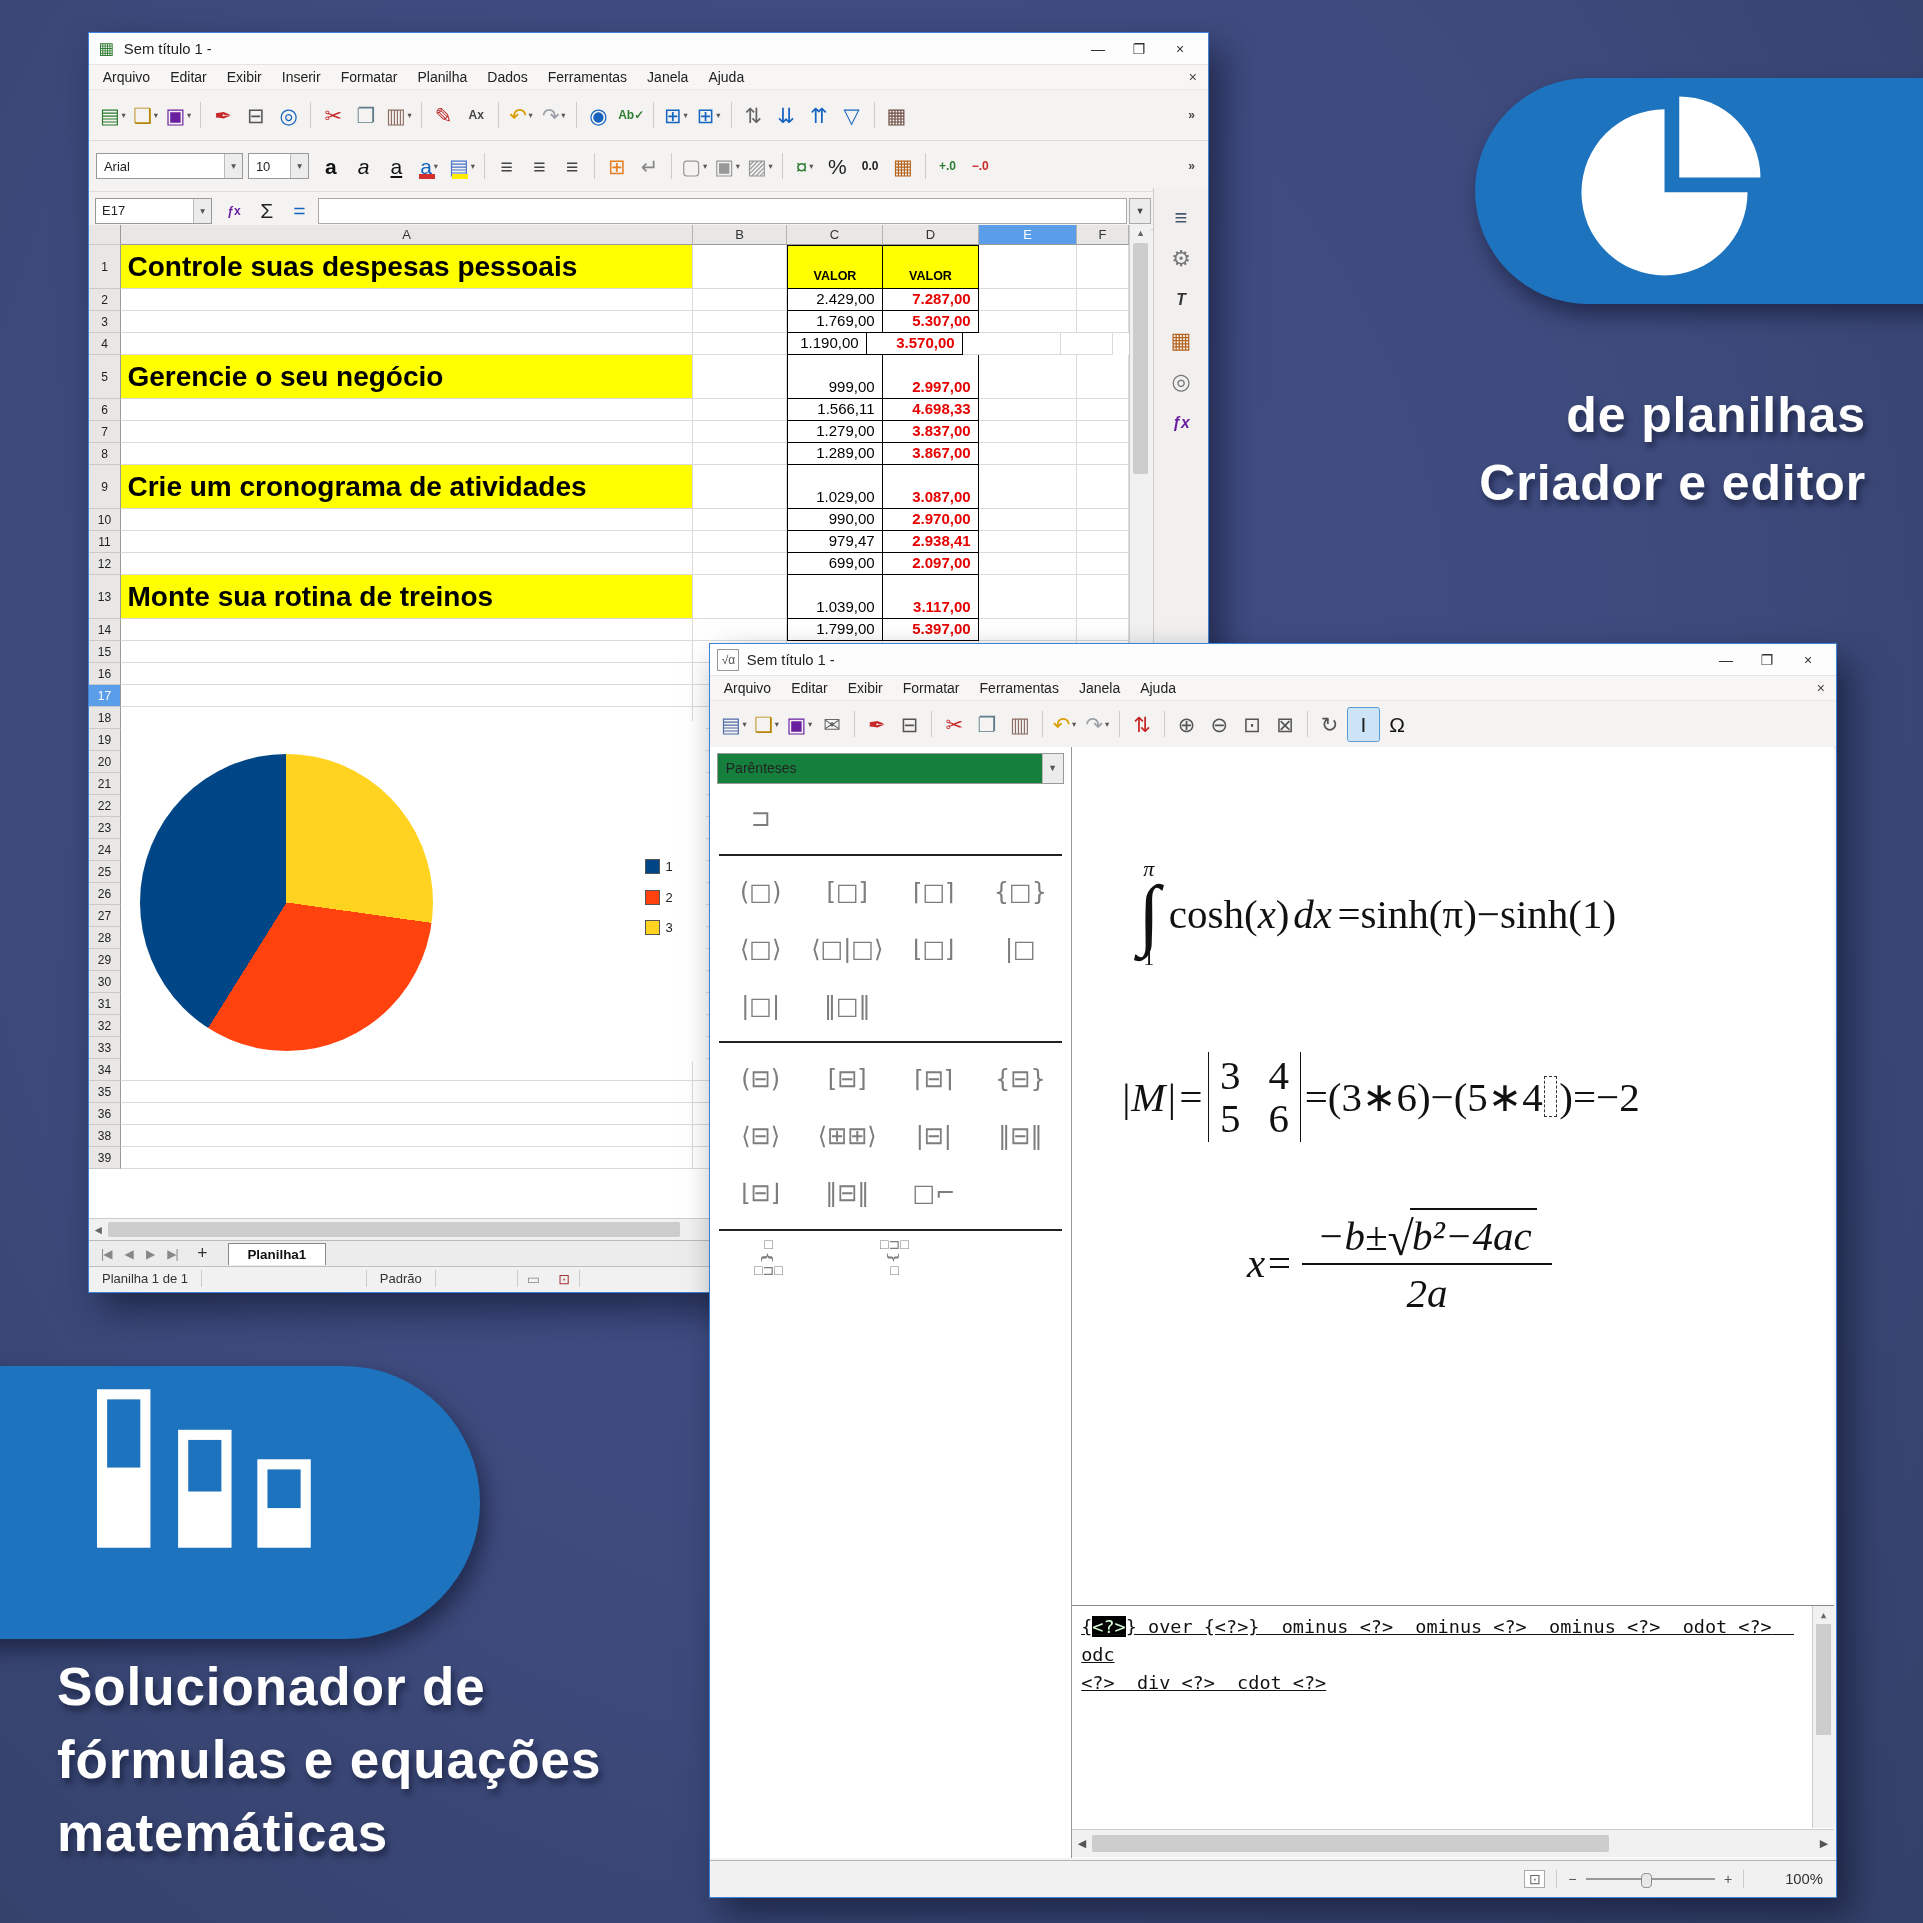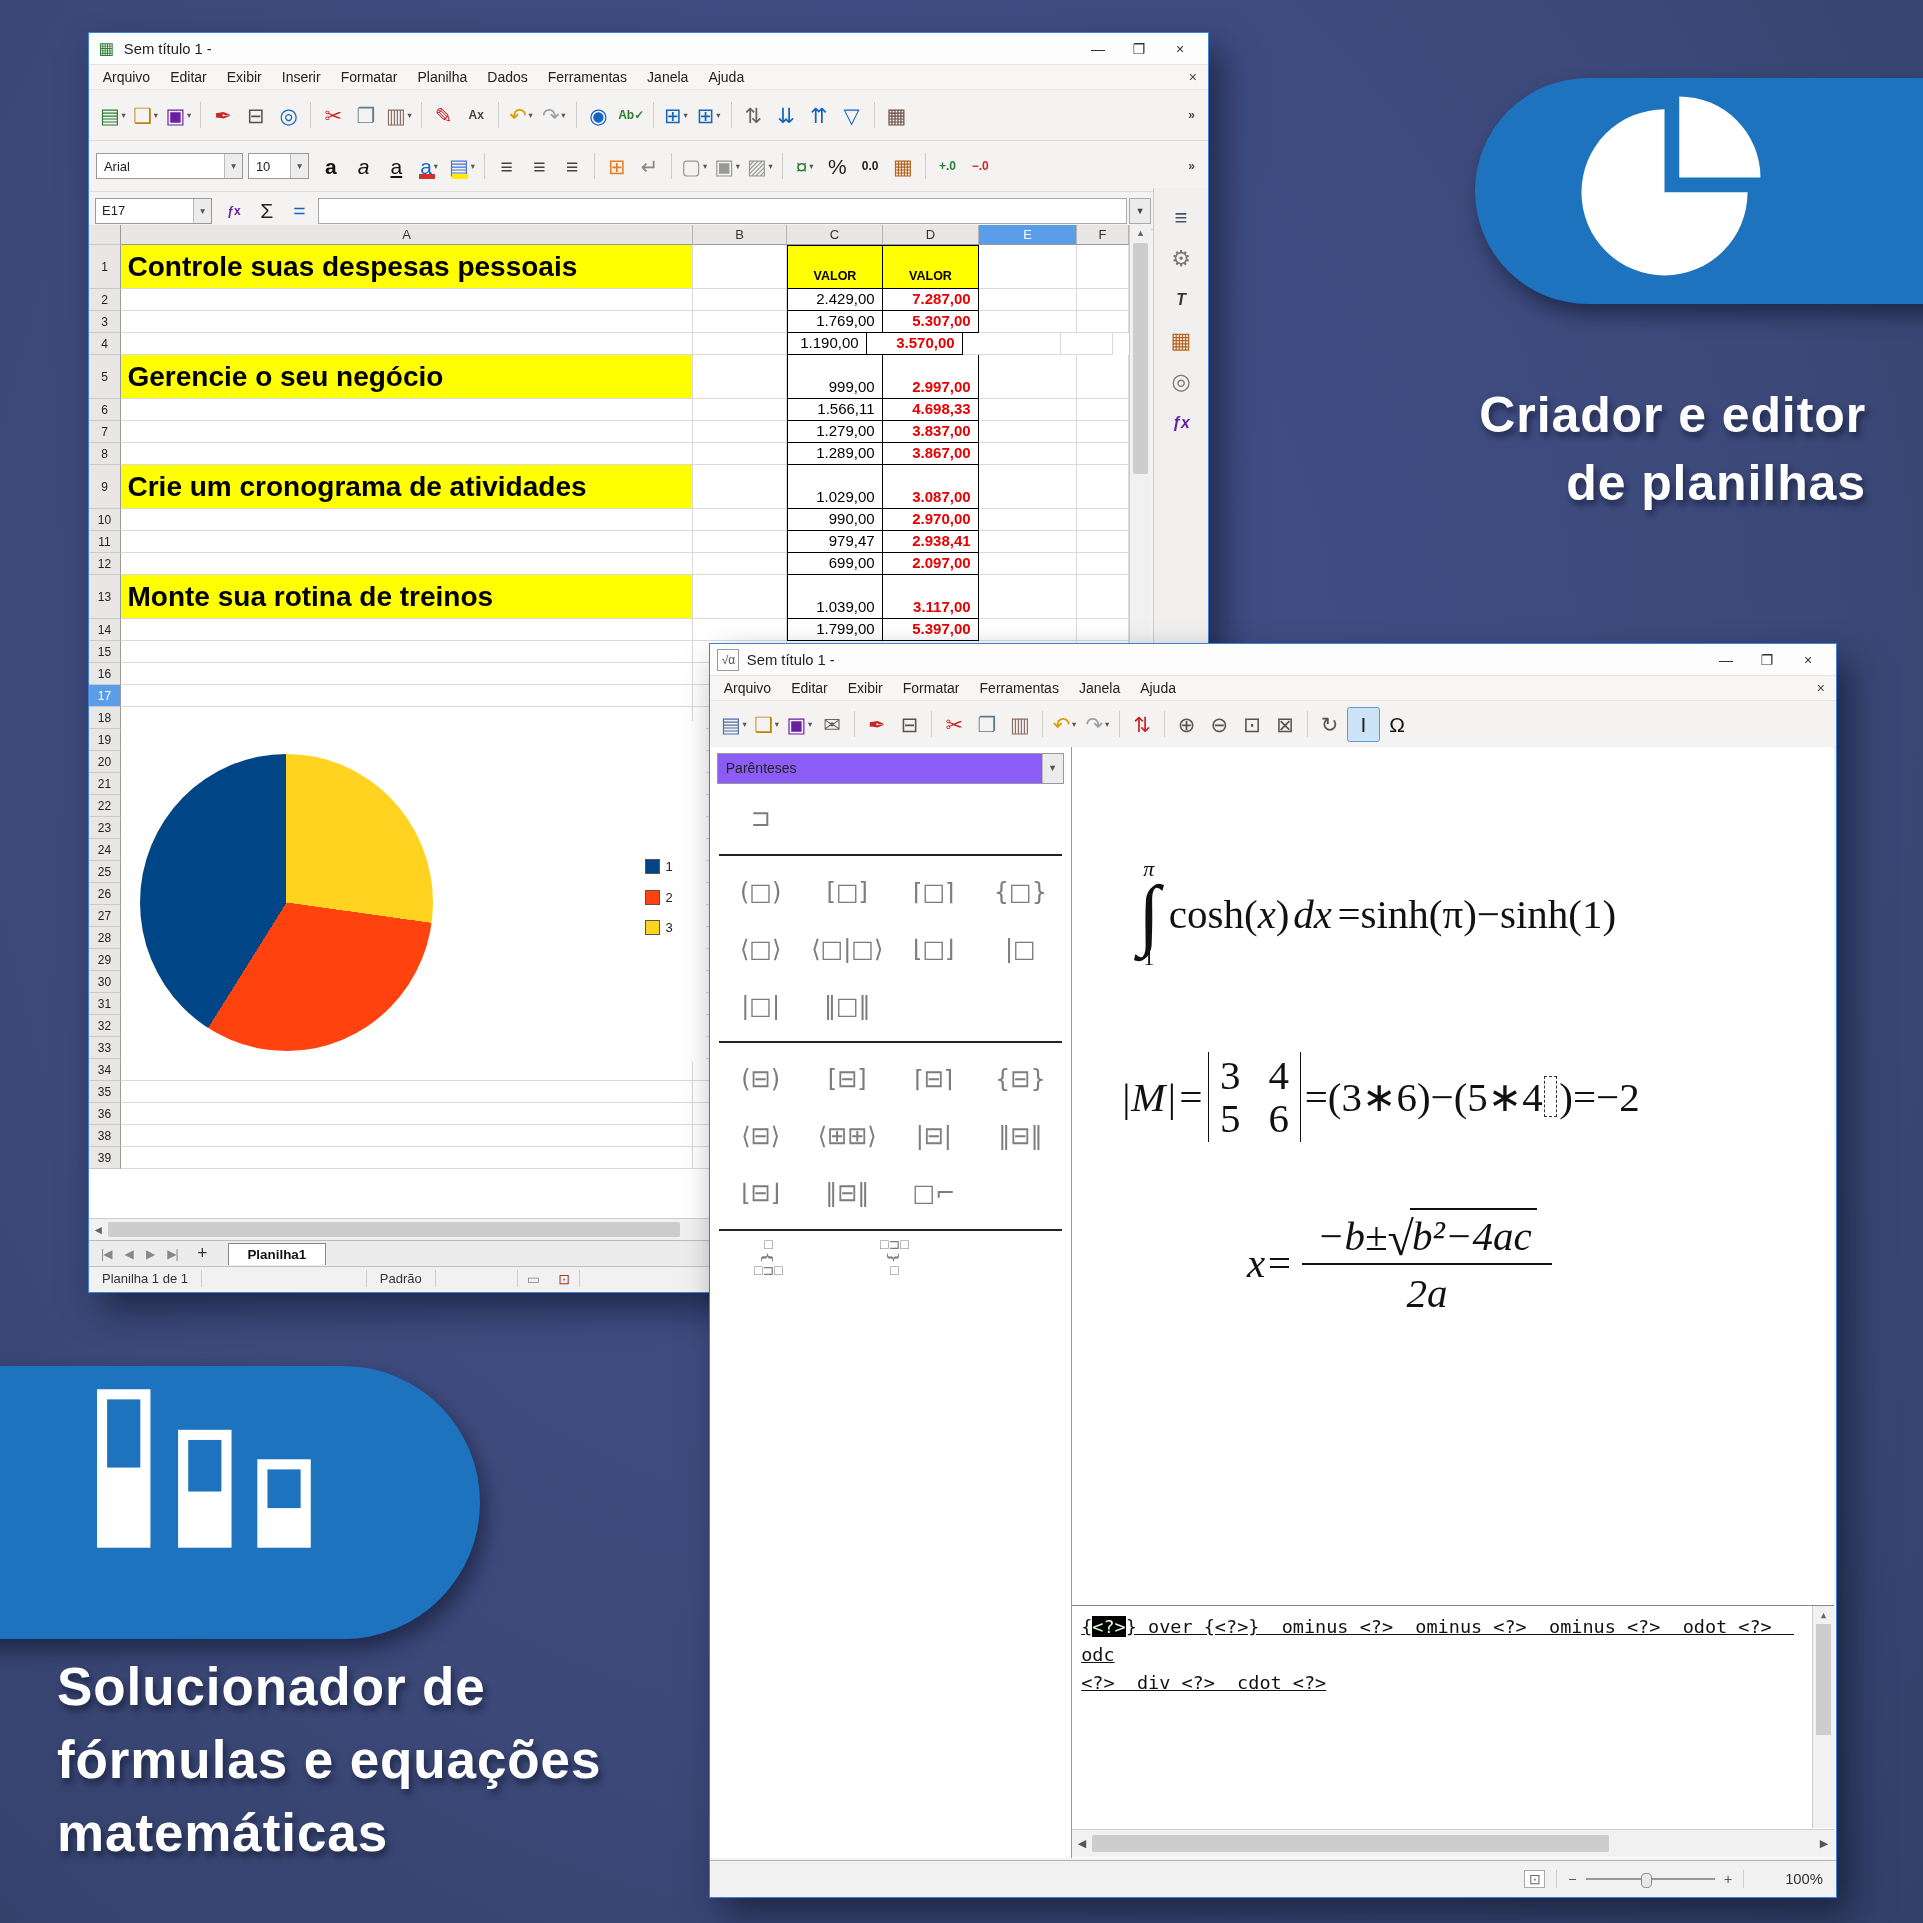--- a/index.html
+++ b/index.html
@@ -74,21 +74,21 @@
   .tab{background:#fff;border:0.9px solid #888;border-bottom:none;height:21px;display:flex;align-items:center;padding:0 18.5px;font-size:13.4px;font-weight:bold;color:#111;margin-left:7.4px;}
   #calcStatus{position:absolute;left:0;top:1233px;width:100%;height:24px;background:#f1f1f1;border-top:0.9px solid #c0c0c0;display:flex;align-items:center;font-size:13px;color:#333;box-sizing:border-box;}
   #calcStatus .seg{padding:0 13px;}
   #calcStatus .sep{width:0.9px;height:16.6px;background:#ccc;}
   #calcStatus .sico{font-size:14px;color:#888;padding:0 9.2px;}
   
   #mathWin{left:709px;top:643px;width:1128px;height:1255px;}
   #mathTb{height:46px;}
   #mathBody{position:absolute;left:0;top:103px;width:1124px;height:1111px;background:#fff;}
   #panel{position:absolute;left:0;top:0;width:362px;height:100%;background:#fff;border-right:0.9px solid #999;box-sizing:border-box;padding:5.5px 7.4px;}
-  #panelDD{border:0.9px solid #999;background:#8b5cf6;height:29.5px;display:flex;align-items:center;font-size:14px;color:#222;padding-left:7.4px;}
+  #panelDD{border:0.9px solid #999;background:#15803d;height:29.5px;display:flex;align-items:center;font-size:14px;color:#222;padding-left:7.4px;}
   #panelDD .cdd{margin-left:auto;width:20px;height:100%;background:#ececec;border-left:0.9px solid #bbb;display:flex;align-items:center;justify-content:center;font-size:9.2px;color:#555;}
   .pgrid{display:grid;grid-template-columns:repeat(4,1fr);margin-top:5.5px;}
   .pgi{height:57px;display:flex;align-items:center;justify-content:center;font-size:24px;color:#7d7d7d;font-family:"DejaVu Sans",sans-serif;}
   .pdiv{height:1.8px;background:#222;margin:7.4px 1.8px;}
   #pg3{display:flex;margin-top:7.4px;}
   .braceitem{width:102px;display:flex;flex-direction:column;align-items:center;color:#7d7d7d;font-size:14px;line-height:13px;margin-right:24px;}
   .rotb{display:inline-block;transform:rotate(90deg) scale(1.9,.9);font-size:14px;height:13px;}
   #fview{position:absolute;left:362px;top:0;width:762px;height:858px;background:#fff;font-family:"Liberation Serif",serif;color:#111;}
   .formula{position:absolute;font-size:41px;white-space:nowrap;}
   .it{font-style:italic;}
@@ -127,22 +127,22 @@
 
 <div id="canvas">
 
   <div id="cardTop" class="card">
     <svg width="203" height="203" viewBox="0 0 220 220" style="position:absolute;left:88px;top:11px;">
       <path d="M110,112 L110,22 A90,90 0 1 0 200,112 Z" fill="#ffffff"></path>
       <path d="M126,96 L126,8 A88,88 0 0 1 214,96 Z" fill="#ffffff"></path>
     </svg>
   </div>
   <div id="promoTxtTop" class="promoTxt">
+    <div>de planilhas</div>
     <div>Criador e editor</div>
-    <div>de planilhas</div>
   </div>
 
   <div id="cardBottom" class="card">
     <svg width="258" height="194" viewBox="0 0 280 210" style="position:absolute;left:171px;top:23px;">
       <rect x="0" y="0" width="58" height="172" fill="#ffffff"></rect>
       <rect x="11" y="11" width="36" height="74" fill="#1d73bd"></rect>
       <rect x="88" y="44" width="58" height="128" fill="#ffffff"></rect>
       <rect x="99" y="55" width="36" height="56" fill="#1d73bd"></rect>
       <rect x="174" y="76" width="58" height="96" fill="#ffffff"></rect>
       <rect x="185" y="87" width="36" height="42" fill="#1d73bd"></rect>

